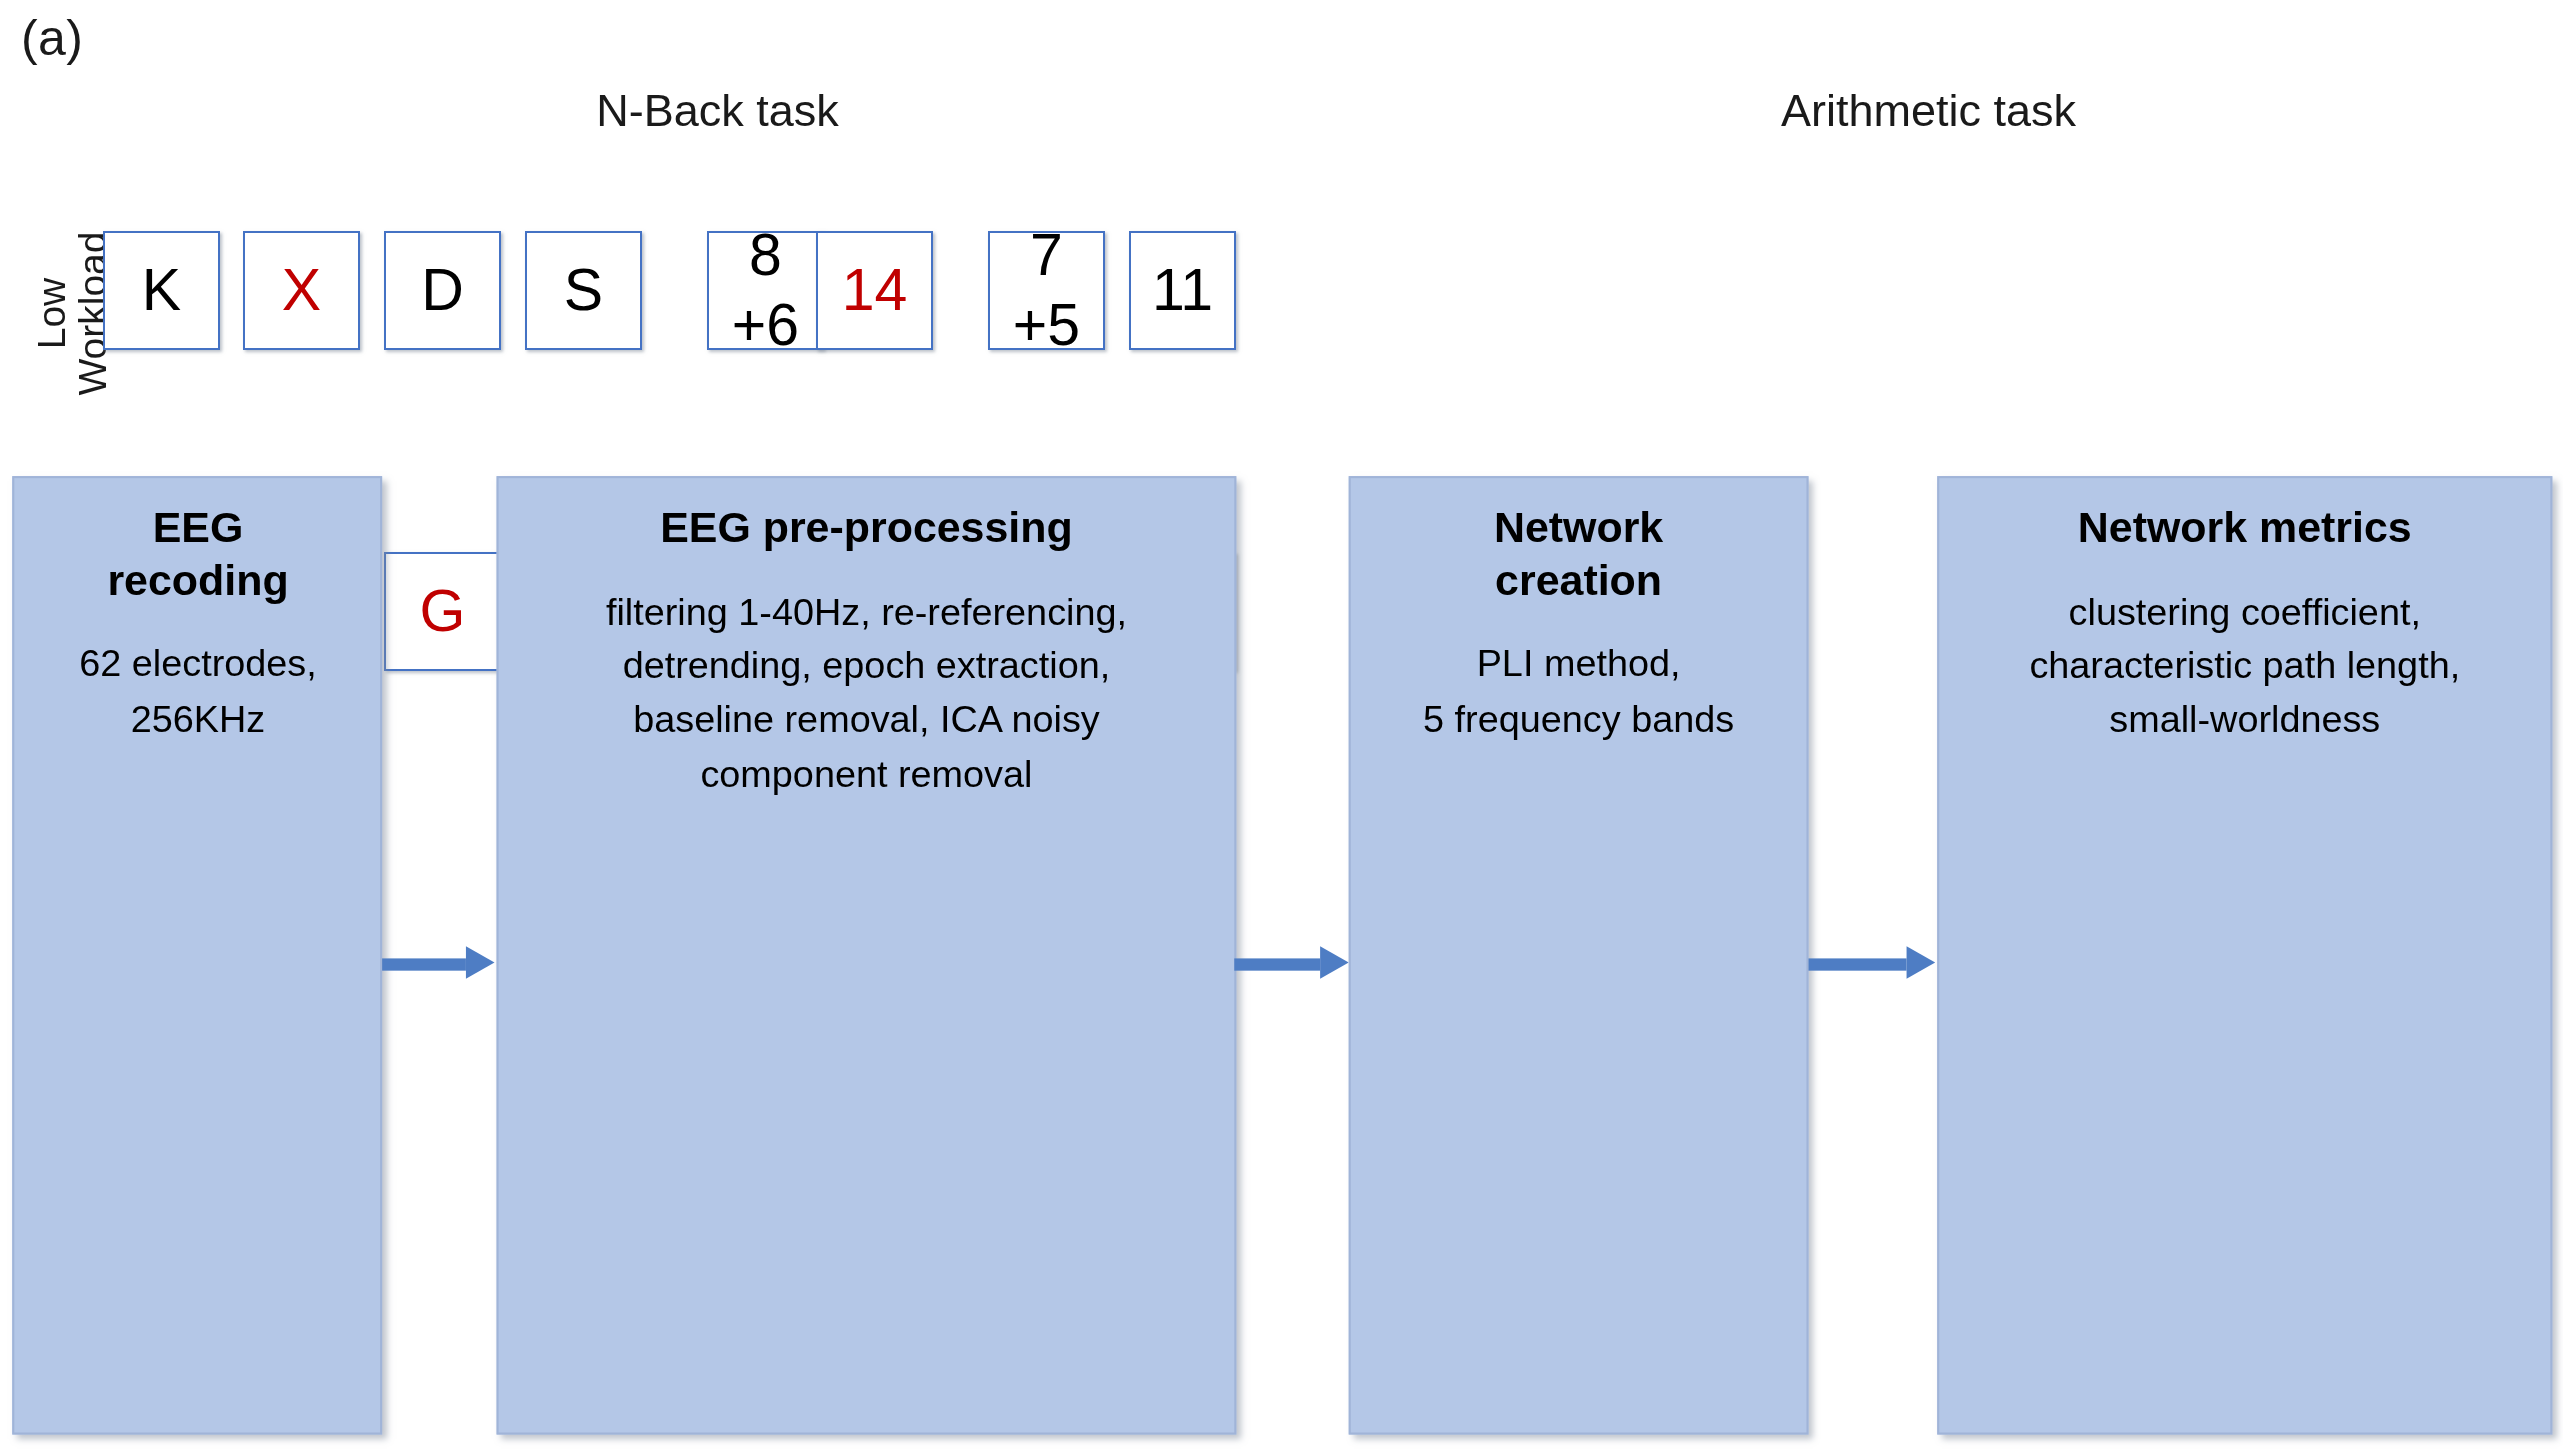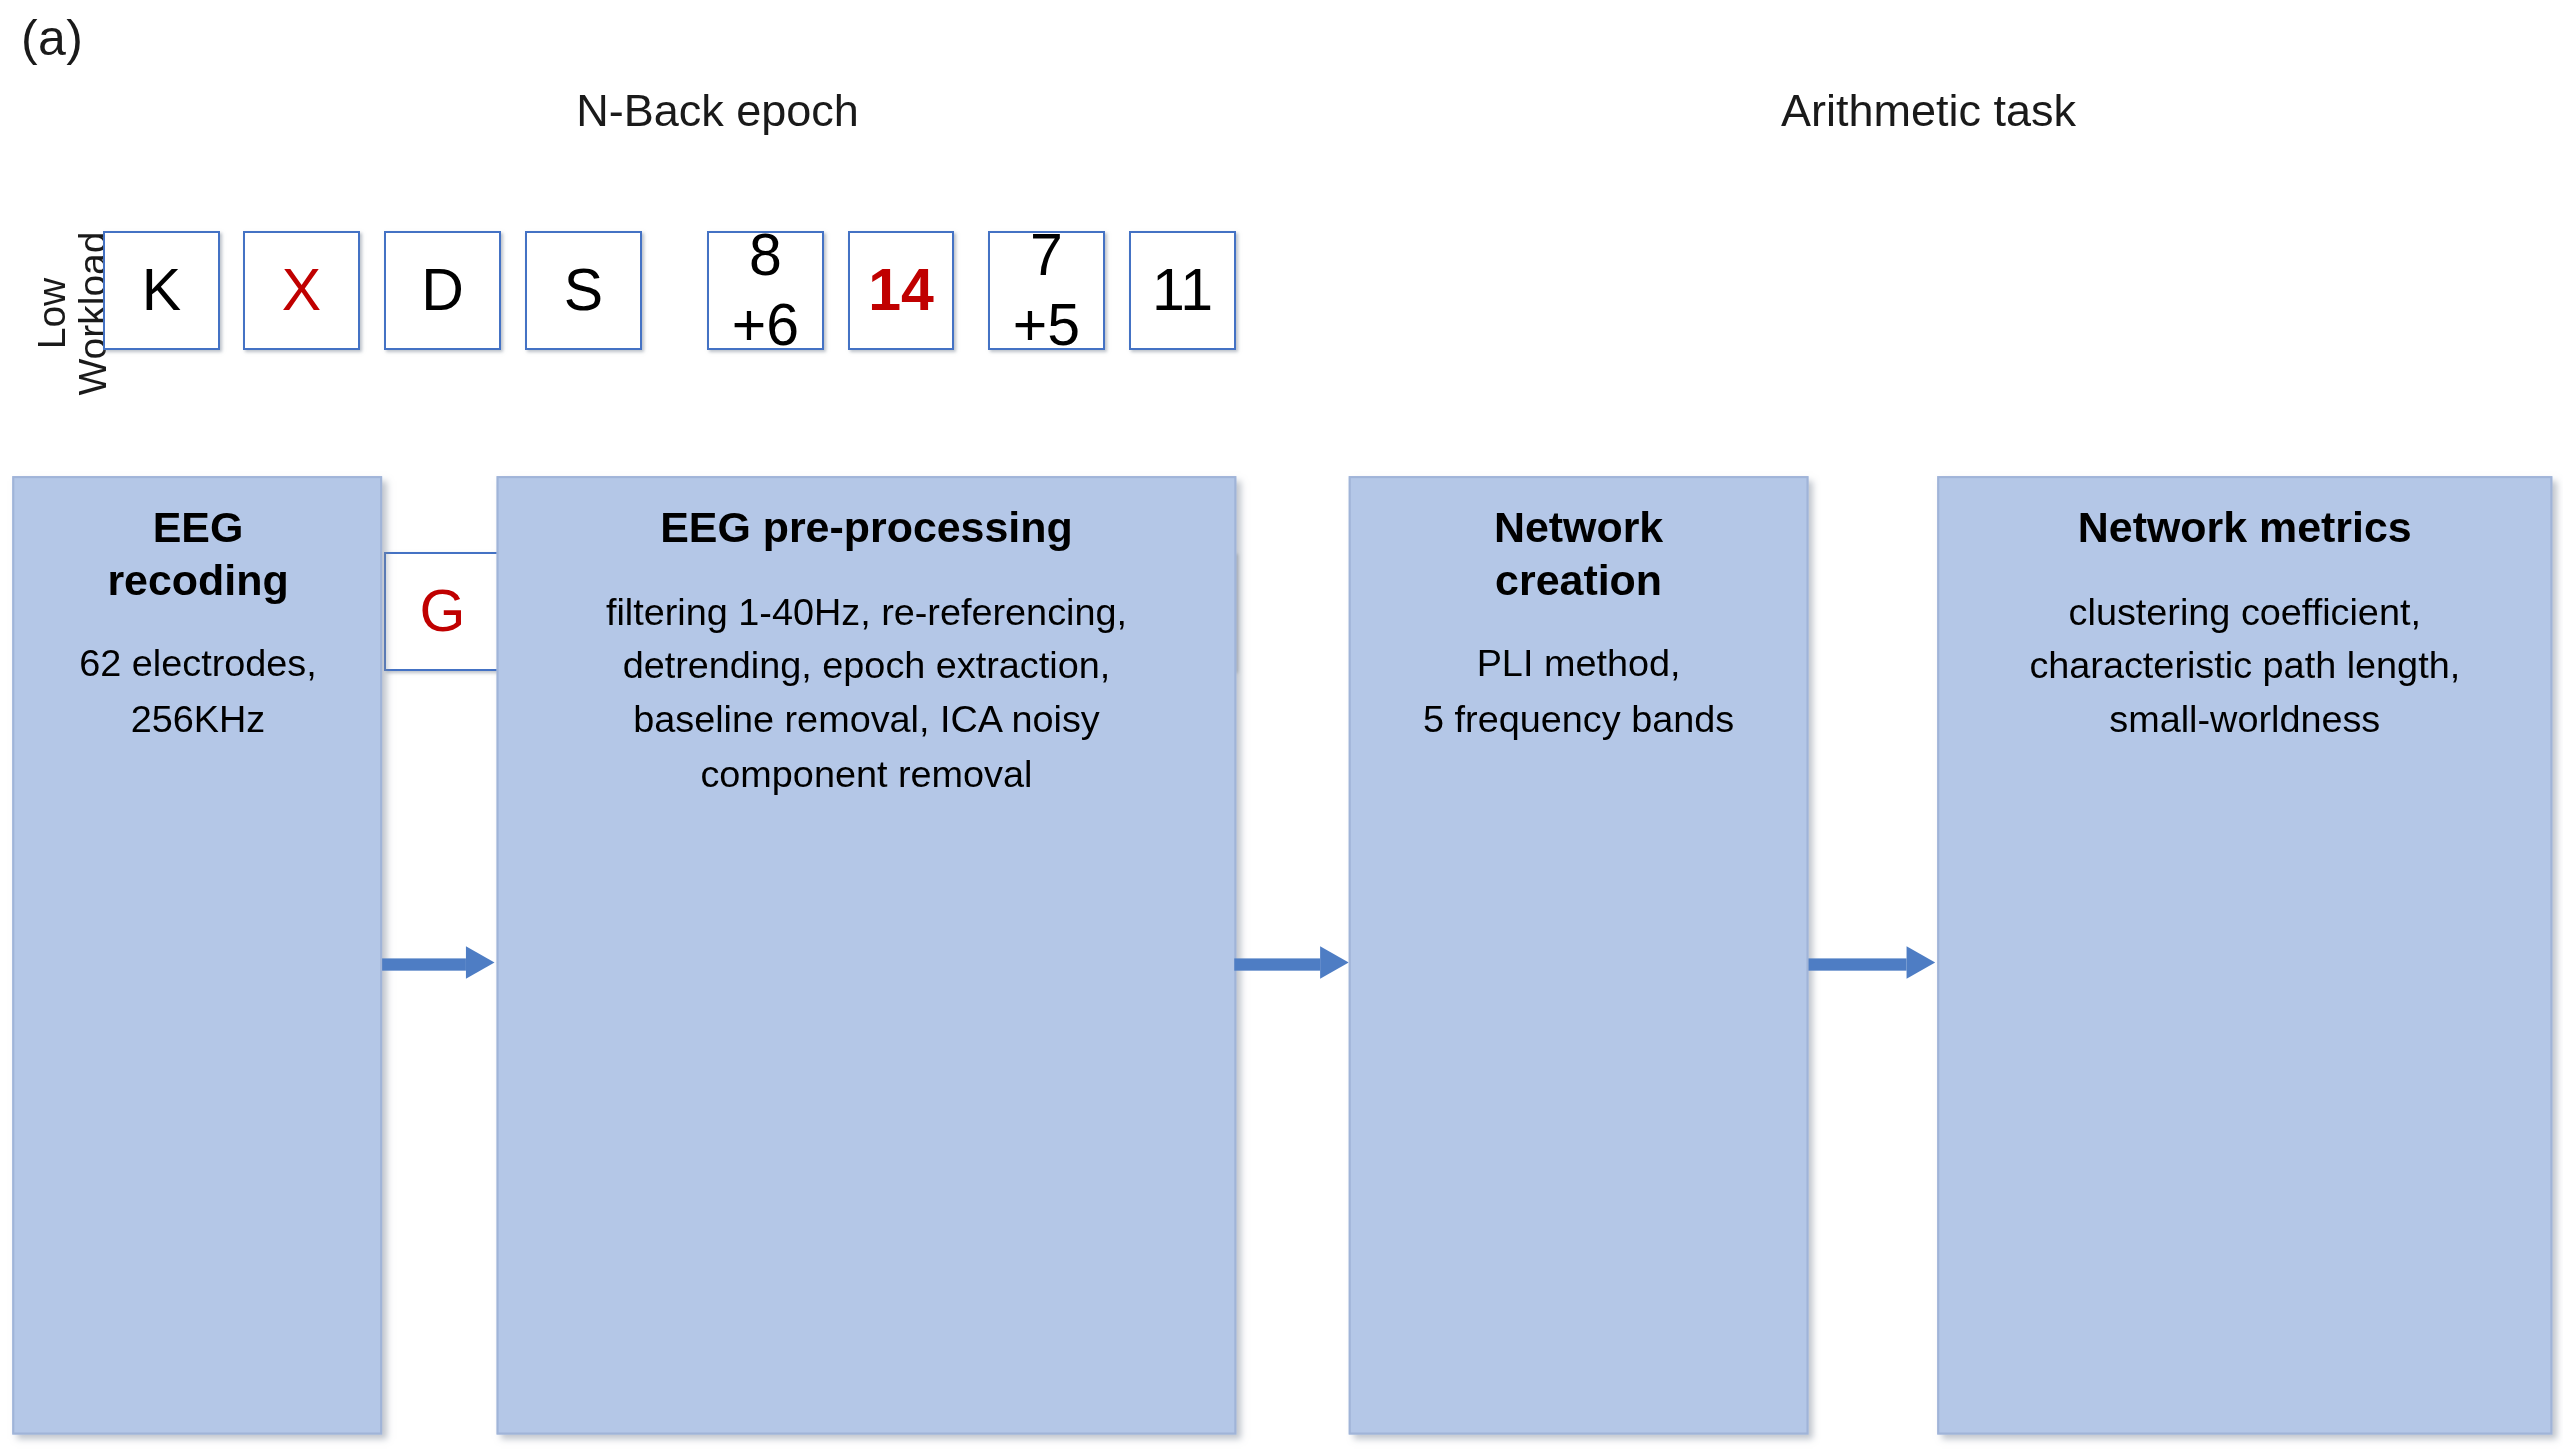--- a/index.html
+++ b/index.html
@@ -79,21 +79,21 @@
   .row-high { top: 552px; height: 119px; }
 
   
   .nb-c0 { left: 103px;  width: 117px; }
   .nb-c1 { left: 243px;  width: 117px; }
   .nb-c2 { left: 384px;  width: 117px; }
   .nb-c3 { left: 525px;  width: 117px; }
 
   
   .ar-c0 { left: 707px;  width: 117px; }
-  .ar-c1 { left: 848px; width: 106px; font-weight: bold; }
+  .ar-c1 { left: 816px; width: 117px; }
   .ar-c2 { left: 988px; width: 117px; }
   .ar-c3 { left: 1129px; width: 107px; }
 
   
   #stage {
     position: absolute;
     left: 0; top: 0;
     width: 1254px;
     height: 710px;
     transform: scale(2.0435);
@@ -160,21 +160,21 @@
   #flow-arrow-1 .head  { left: 42px; }
   #flow-arrow-2 { left: 885px; width: 63px; }
   #flow-arrow-2 .shaft { width: 48px; }
   #flow-arrow-2 .head  { left: 48px; }
 </style>
 </head>
 <body>
 
 <div id="panel-a-letter" class="panel-letter">(a)</div>
 
-<div id="title-nback" class="task-title">N-Back epoch</div>
+<div id="title-nback" class="task-title">N-Back task</div>
 
 <div id="title-arithmetic" class="task-title">Arithmetic task</div>
 
 <div id="row-label-low" class="row-label">
   <span class="ln">Low</span>
   <span class="ln">Workload</span>
 </div>
 
 <div id="row-label-high" class="row-label">
   <span class="ln">High</span>

